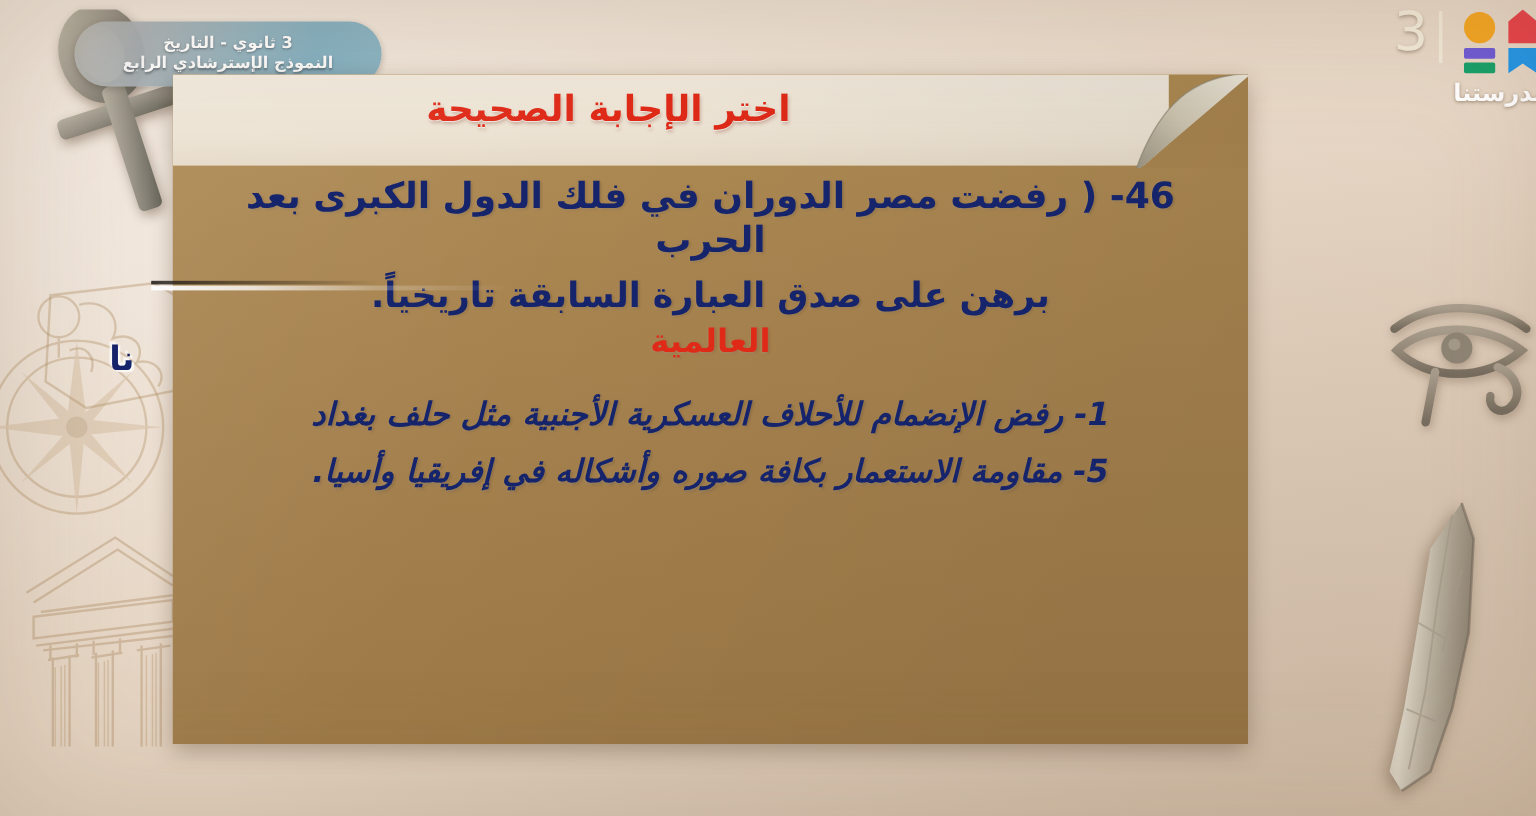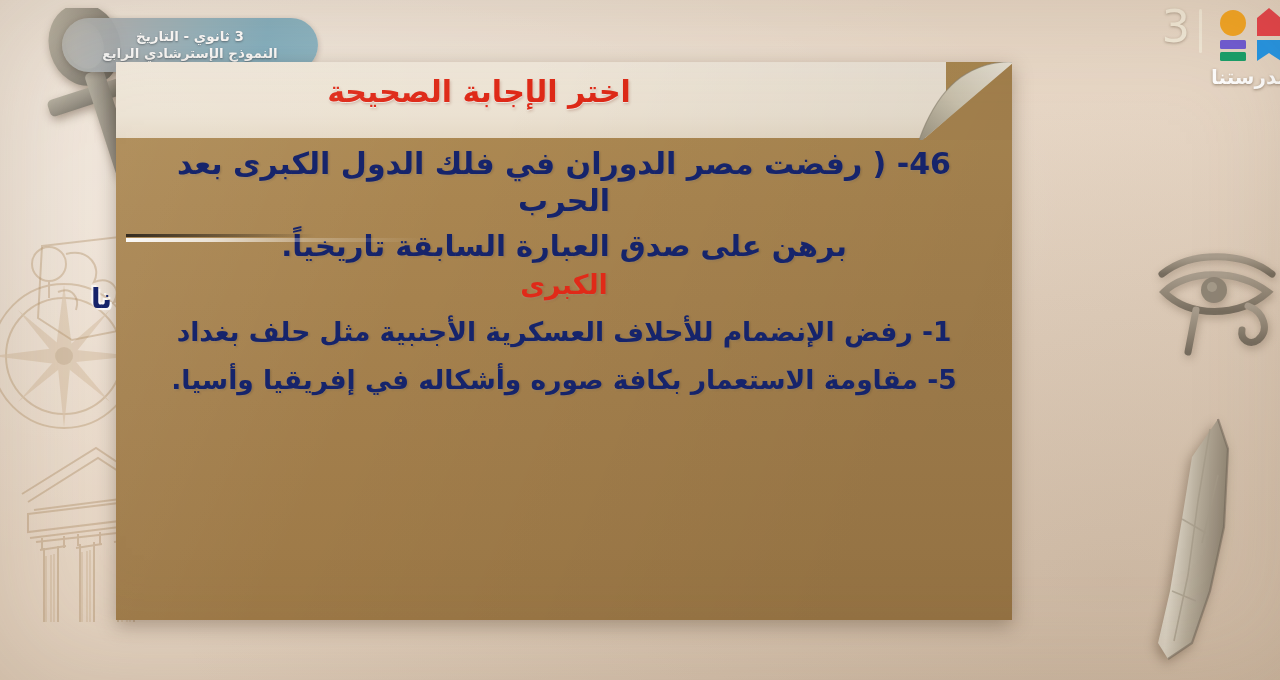--- a/index.html
+++ b/index.html
@@ -58,21 +58,21 @@
   #logo-num{color:#f2ead9;font-size:45px;line-height:42px;font-weight:400;
     font-family:"DejaVu Sans","Liberation Sans",sans-serif;
     text-shadow:0 1px 3px rgba(90,70,50,.4);}
   #logo-div{width:3px;height:44px;background:#f2ead9;border-radius:2px;margin-top:3px;opacity:.95;}
   #logo-right{display:flex;flex-direction:column;align-items:center;gap:3px;margin-top:2px;}
   #logo-mark{width:68px;height:54px;}
   #logo-word{color:#ffffff;font-size:20px;font-weight:bold;direction:rtl;
     text-shadow:0 1px 3px rgba(80,60,40,.5);letter-spacing:.4px;}
 
   
-  #card{position:absolute;left:116px;top:62px;width:896px;height:558px;
+  #card{position:absolute;left:144px;top:62px;width:896px;height:558px;
     background:linear-gradient(180deg,#ae8b53 0%,#a98550 25%,#a37f4c 60%,#9d7947 100%);
     box-shadow:0 6px 18px rgba(70,50,30,.35);overflow:hidden;}
   #card-sheen{position:absolute;inset:0;
     background:linear-gradient(115deg,rgba(255,255,255,.08) 0%,rgba(255,255,255,0) 35%,
                rgba(0,0,0,.06) 85%);pointer-events:none;}
   #hdr-strip2{position:absolute;left:0;top:0;width:830px;height:76px;
     background:linear-gradient(180deg,#f1e9dc 0%,#ece2d2 70%,#e5d9c6 100%);}
   #hdr-wrap{position:absolute;left:0;top:0;width:100%;height:78px;overflow:hidden;}
   #hdr-bg{position:absolute;left:0;top:0;width:900px;height:78px;
     background:linear-gradient(180deg,#f2ead e0%,#ece2d2 70%,#e5d9c6 100%);}
@@ -84,21 +84,21 @@
 
   
   #card-body{position:absolute;left:14px;right:14px;top:84px;
     direction:rtl;text-align:center;}
   .qline{color:#16246b;font-size:30px;font-weight:bold;line-height:1.22;
     text-shadow:0 1px 2px rgba(255,255,255,.18), 1px 1px 2px rgba(40,25,10,.25);}
   #q-prompt{display:block;margin-top:10px;color:#16246b;font-size:29px;
     font-weight:bold;text-shadow:0 1px 2px rgba(255,255,255,.16), 1px 1px 2px rgba(40,25,10,.25);}
   #ans-label{display:block;margin-top:6px;color:#e02a18;font-size:27px;font-weight:bold;
     text-shadow:0 1px 2px rgba(255,255,255,.2), 1px 1px 2px rgba(90,20,10,.25);}
-  #ans-list{margin-top:14px;}
+  #ans-list{margin-top:28px;font-style:italic;}
   .ans{color:#16246b;font-size:26.5px;font-weight:bold;line-height:1.35;
     margin-bottom:12px;direction:rtl;text-align:center;
     text-shadow:0 1px 2px rgba(255,255,255,.16), 1px 1px 2px rgba(40,25,10,.25);}
 
   
   #stray{position:absolute;left:91px;top:282px;color:#16246b;font-size:28px;
     font-weight:bold;direction:rtl;
     text-shadow:0 0 4px rgba(255,255,255,.85), 2px 2px 0 rgba(255,255,255,.7),
                 -2px -2px 0 rgba(255,255,255,.7);
     pointer-events:none;}
@@ -271,21 +271,21 @@
         <path d="M160 2 C150 1, 130 3, 112 14 C78 34, 64 84, 64 84" fill="none" stroke="#8c8472" stroke-width="1.2" opacity=".6"></path>
       </svg>
       <div id="hdr-title">اختر الإجابة الصحيحة</div>
     </div>
 
     <div id="card-sheen"></div>
 
     <div id="card-body">
       <div class="qline">46- ( رفضت مصر الدوران في فلك الدول الكبرى بعد الحرب</div>
       <div id="q-prompt">برهن على صدق العبارة السابقة تاريخياً.</div>
-      <div id="ans-label">الكبرى</div>
+      <div id="ans-label">العالمية</div>
       <div id="ans-list">
         <div class="ans">1- رفض الإنضمام للأحلاف العسكرية الأجنبية مثل حلف بغداد</div>
         <div class="ans">5- مقاومة الاستعمار بكافة صوره وأشكاله في إفريقيا وأسيا.</div>
       </div>
     </div>
   </div>
 
   <div id="stray">نا</div>
   <div id="streak2"></div>
   <div id="streak"></div>

